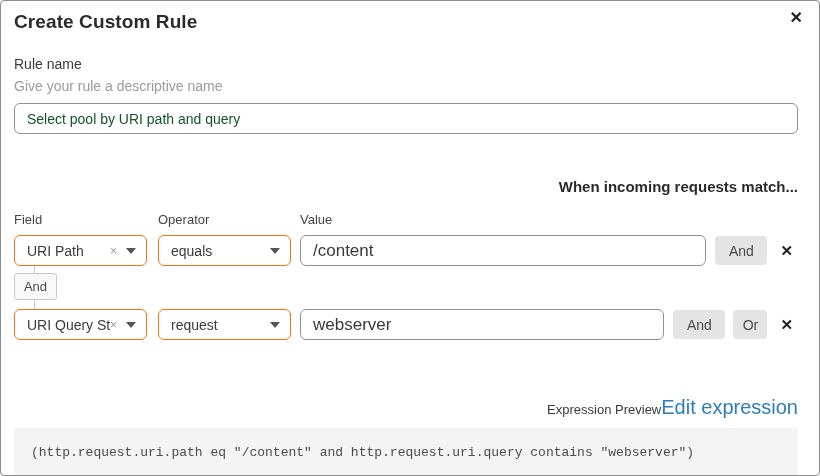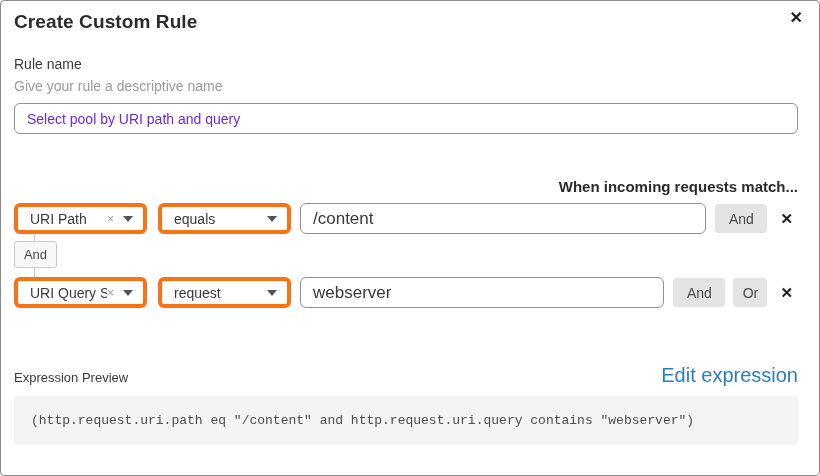--- a/index.html
+++ b/index.html
@@ -49,21 +49,21 @@
   .text-input {
     display: block;
     width: 100%;
     height: 31px;
     margin-top: 9px;
     border: 1px solid #919191;
     border-radius: 6px;
     padding: 0 12px;
     font-family: "Liberation Sans", sans-serif;
     font-size: 14px;
-    color: #6d28d9;
+    color: #14532d;
     background: #fff;
     outline: none;
   }
   .match-heading {
     margin-top: 44px;
     font-size: 15px;
     font-weight: 700;
     color: #2b2b2b;
     text-align: right;
   }
@@ -79,21 +79,21 @@
     display: flex;
     align-items: center;
     margin-top: 8px;
     height: 31px;
   }
   .select-box {
     display: flex;
     align-items: center;
     width: 133px;
     height: 31px;
-    border: 4px solid #f97316;
+    border: 1px solid #f97316;
     border-radius: 6px;
     padding: 0 10px 0 12px;
     background: #fff;
     cursor: pointer;
     flex: none;
   }
   .select-box .sel-label {
     flex: 1;
     font-size: 14px;
     color: #3a3a3a;
@@ -170,21 +170,21 @@
     border-radius: 3px;
     background: #f8f8f8;
     color: #4a4a4a;
     font-size: 13px;
     display: flex;
     align-items: center;
     justify-content: center;
   }
   .expr-header {
     display: flex;
-    justify-content: space-between;
+    justify-content: flex-end;
     align-items: baseline;
     margin-top: 56px;
   }
   .expr-label { font-size: 13px; color: #3a3a3a; }
   .expr-edit-link {
     font-size: 20px;
     color: #2e7cb8;
     text-decoration: none;
     cursor: pointer;
   }
@@ -211,20 +211,25 @@
   <span class="close-btn">✕</span>
 
   <h1 class="title">Create Custom Rule</h1>
 
   <div class="rule-name-label">Rule name</div>
   <div class="rule-name-helper">Give your rule a descriptive name</div>
   <input type="text" class="text-input" value="Select pool by URI path and query" style="">
 
   <div class="match-heading">When incoming requests match...</div>
 
+  <div class="col-labels">
+    <div class="col-label-field">Field</div>
+    <div class="col-label-operator">Operator</div>
+    <div>Value</div>
+  </div>
 
   <div class="cond-row">
     <div class="select-box">
       <span class="sel-label">URI Path</span>
       <span class="clear-x">×</span>
       <span class="caret"></span>
     </div>
     <div class="select-box operator-select">
       <span class="sel-label">equals</span>
       <span class="caret"></span>

